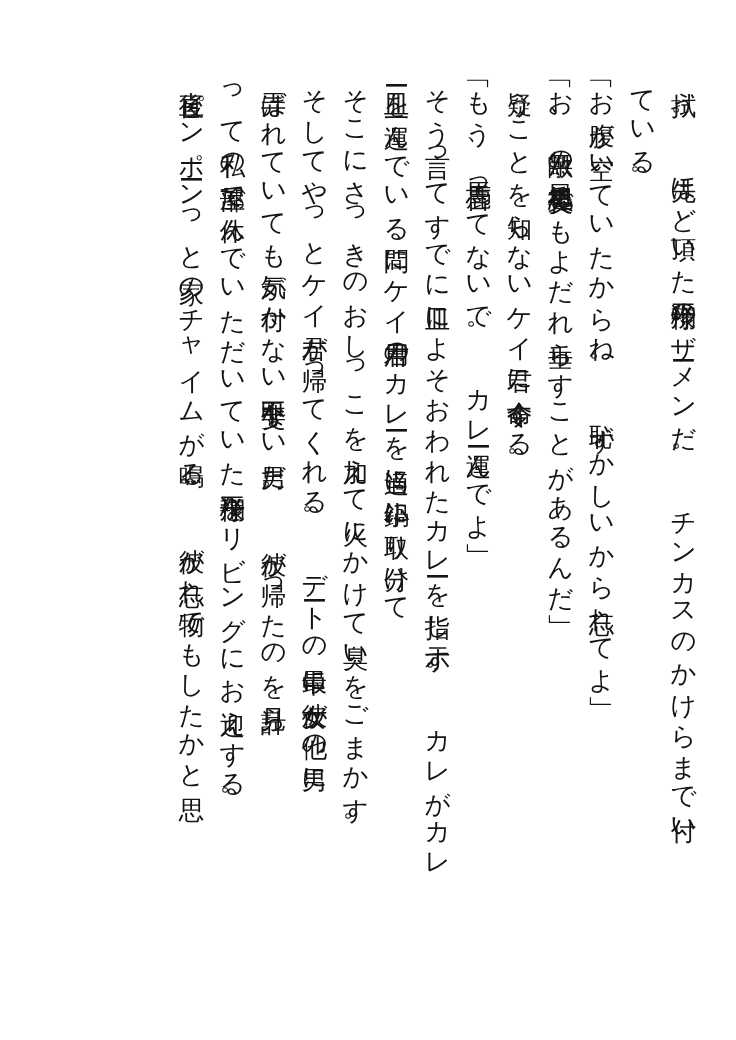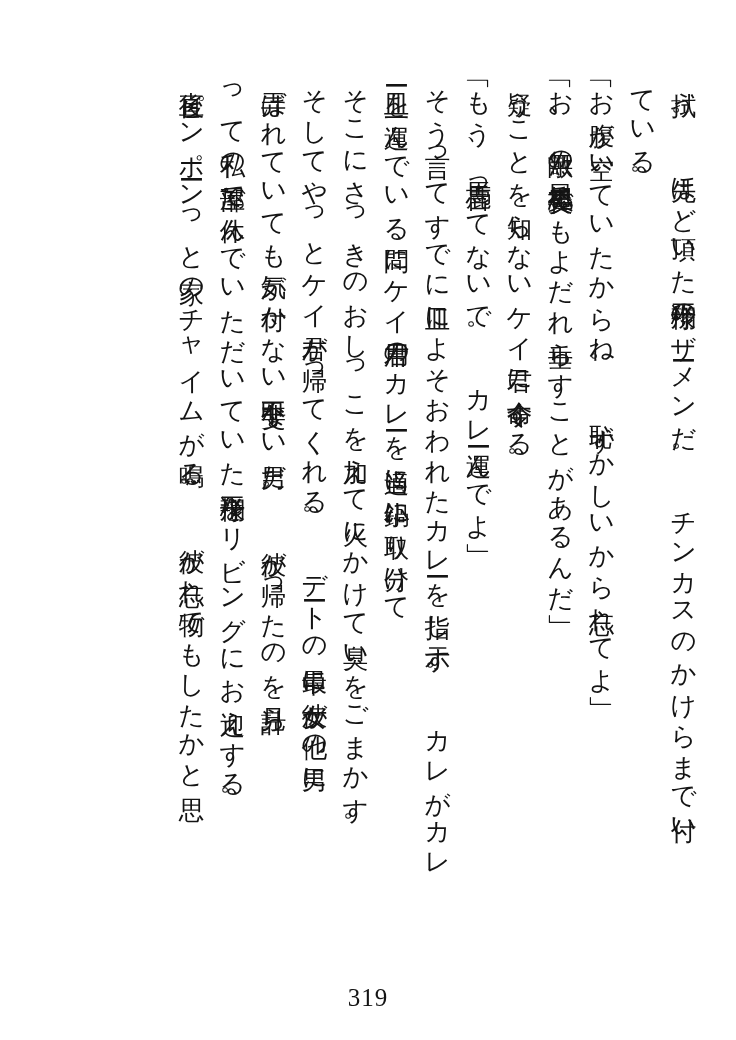--- a/index.html
+++ b/index.html
@@ -73,15 +73,14 @@
     <div class="column">「もう、馬鹿言ってないで。　カレー運んでよ」</div>
     <div class="column">そう言ってすでに皿によそおわれたカレーを指し示す。　カレがカレ</div>
     <div class="column">ー皿を一運んでいる間にケイ君用のカレーを適当に小鍋に取り分けて</div>
     <div class="column">そこにさっきのおしっこを加えて火にかけて臭いをごまかす。</div>
     <div class="column">そしてやっとケイ君が帰ってくれる。　デートの最中に彼女が他の男に</div>
     <div class="column">弄ばれていても気が付かない不甲斐ない男だ。　彼が帰ったのを見計ら</div>
     <div class="column">って私の部屋で休んでいただいていた翔平様をリビングにお迎えする。</div>
     <div class="column">直後ピンポーンっと家のチャイムが鳴る。　彼が忘れ物でもしたかと思</div>
   </div>
 
-  <div class="page-number">319</div>
 
 </div>
 
 </body></html>

